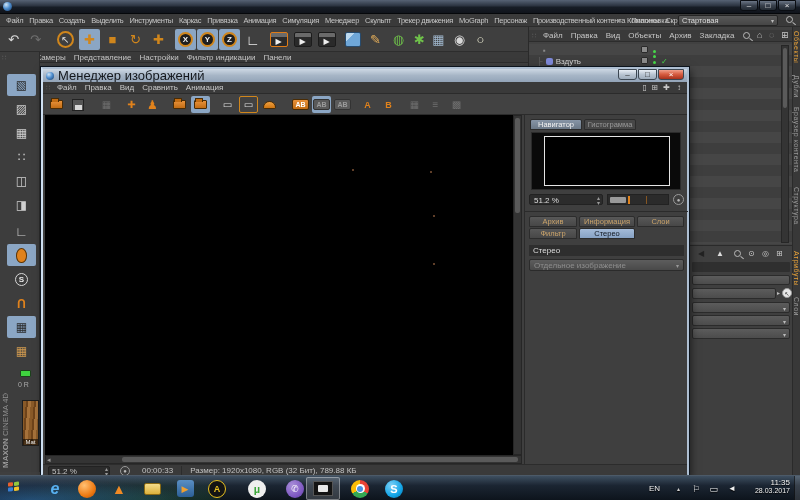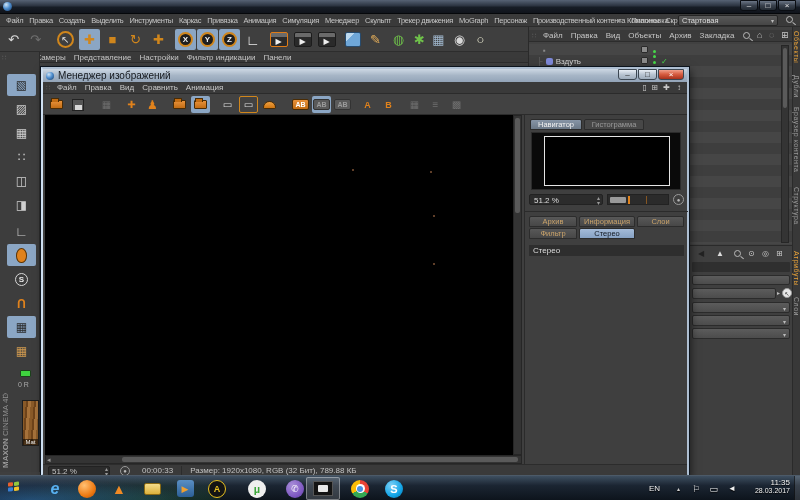--- a/index.html
+++ b/index.html
@@ -59,21 +59,21 @@
   .vtab.on{color:#eba338;}
   #attr-panel{left:690px;top:245px;width:102px;height:230px;background:#3f3f3f;border-top:1px solid #2a2a2a;}
   .field{position:absolute;background:linear-gradient(#5c5c5c,#4c4c4c);border:1px solid #2b2b2b;border-radius:2px;}
   .scrollv{background:#343434;border:1px solid #262626;}
   .thumbv{background:#5a5a5a;border-radius:2px;}
   
   #pv{left:41px;top:67px;width:648px;height:409px;background:#3f3f3f;
     border:2px solid #aebfd2;border-left-color:#cfe0f2;border-bottom-color:#8ba0b6;outline:1px solid #0c141d;
     box-shadow:2px 3px 8px rgba(0,0,0,.55);}
   #pv-titlebar{left:0;top:0;width:100%;height:13px;background:linear-gradient(#cdd8e4,#a6b5c6 50%,#93a4b8);}
-  #pv-titlebar .ttl{color:#14181d;font-size:10px;}
+  #pv-titlebar .ttl{color:#14181d;font-size:13px;}
   .pvbtn{position:absolute;top:0;height:11px;border:1px solid #3c4752;border-radius:0 0 3px 3px;
     background:linear-gradient(#e8eef5,#b8c4d1 50%,#9fadbc);color:#222;font-size:8px;line-height:9px;text-align:center;}
   .pvbtn.close{background:linear-gradient(#f0a08c,#d95f43 45%,#a8311c);color:#fff;}
   #pv-menubar{left:0;top:13px;width:100%;height:12px;background:#3a3a3a;border-bottom:1px solid #2b2b2b;padding-left:4px;gap:8px;}
   #pv-toolbar{left:0;top:25px;width:100%;height:21px;background:#424242;border-bottom:1px solid #2b2b2b;}
   .pvico{position:absolute;top:2px;width:19px;height:17px;border-radius:2px;display:flex;align-items:center;justify-content:center;font-size:10px;color:#cfcfcf;}
   .pvico.selbg{background:#8ba6c4;}
   .fold{width:13px;height:9px;background:linear-gradient(#e8913a,#c26d14);border:1px solid #4a2c05;border-radius:1px;position:relative;}
   .fold::before{content:"";position:absolute;left:0;top:-3px;width:6px;height:3px;background:#c26d14;border:1px solid #4a2c05;border-bottom:none;border-radius:1px 1px 0 0;}
   .floppy{width:12px;height:12px;background:#555;border:1px solid #222;position:relative;}
@@ -385,21 +385,21 @@
   <div class="ab scrollv" style="left:470px;top:46px;width:9px;height:340px;">
     <div class="thumbv" style="position:absolute;left:1px;top:2px;width:5px;height:95px;"></div>
   </div>
   <div class="ab scrollv" style="left:2px;top:386px;width:477px;height:9px;">
     <span class="ab" style="left:1px;top:0;font-size:7px;color:#999;">◂</span>
     <div class="thumbv" style="position:absolute;left:76px;top:1px;width:396px;height:5px;"></div>
   </div>
 
   <div class="ab" style="left:481px;top:46px;width:163px;height:349px;background:#3f3f3f;border-left:1px solid #2b2b2b;">
     <span class="navtab on" style="left:5px;top:4px;width:52px;">Навигатор</span>
-    <span class="navtab" style="left:59px;top:4px;width:60px;">Гистограмма</span>
+    <span class="navtab" style="left:59px;top:4px;width:52px;">Гистограмма</span>
     <div class="ab" style="left:6px;top:17px;width:150px;height:58px;background:#0a0a0a;border:1px solid #2b2b2b;">
       <div class="ab" style="left:12px;top:3px;width:126px;height:50px;background:#000;border:1px solid #e4e4e4;"></div>
     </div>
     <div class="ab" style="left:4px;top:79px;width:74px;height:11px;background:#2c2c2c;border:1px solid #222;border-radius:2px;color:#ddd;">
       <span style="position:absolute;left:4px;top:1px;">51.2 %</span>
       <span style="position:absolute;right:2px;top:-1px;font-size:6px;color:#999;">▴</span>
       <span style="position:absolute;right:2px;top:4px;font-size:6px;color:#999;">▾</span>
     </div>
     <div class="ab" style="left:82px;top:79px;width:62px;height:11px;background:#2b2b2b;border:1px solid #222;">
       <div class="ab" style="left:2px;top:2px;width:16px;height:6px;background:#9a9a9a;border-radius:1px;"></div>
@@ -409,20 +409,24 @@
     <span class="ab ring" style="left:148px;top:79px;width:11px;height:11px;">●</span>
     <div class="ab" style="left:0;top:96px;width:163px;height:1px;background:#2b2b2b;"></div>
 
     <span class="tab" style="left:4px;top:101px;width:48px;">Архив</span>
     <span class="tab" style="left:54px;top:101px;width:56px;">Информация</span>
     <span class="tab" style="left:112px;top:101px;width:47px;">Слои</span>
     <span class="tab" style="left:4px;top:113px;width:48px;">Фильтр</span>
     <span class="tab on" style="left:54px;top:113px;width:56px;">Стерео</span>
 
     <div class="ab" style="left:4px;top:130px;width:155px;height:11px;background:#2e2e2e;color:#ddd;padding:1px 4px;">Стерео</div>
+    <div class="dd" style="left:4px;top:144px;width:155px;height:12px;">
+      <span>Отдельное изображение</span>
+      <span style="font-size:6px;color:#999;">▾</span>
+    </div>
   </div>
 
   <div class="ab flex" style="left:0;top:395px;width:644px;height:12px;background:#3a3a3a;border-top:1px solid #2c2c2c;color:#c2c2c2;">
     <div style="position:relative;margin-left:5px;width:62px;height:10px;background:#2c2c2c;border:1px solid #222;border-radius:2px;">
       <span style="position:absolute;left:3px;top:0;">51.2 %</span>
       <span style="position:absolute;right:1px;top:-2px;font-size:6px;color:#999;">▴</span>
       <span style="position:absolute;right:1px;top:3px;font-size:6px;color:#999;">▾</span>
     </div>
     <span class="ring" style="margin-left:10px;width:10px;height:10px;">●</span>
     <span style="margin-left:12px;">00:00:33</span>

